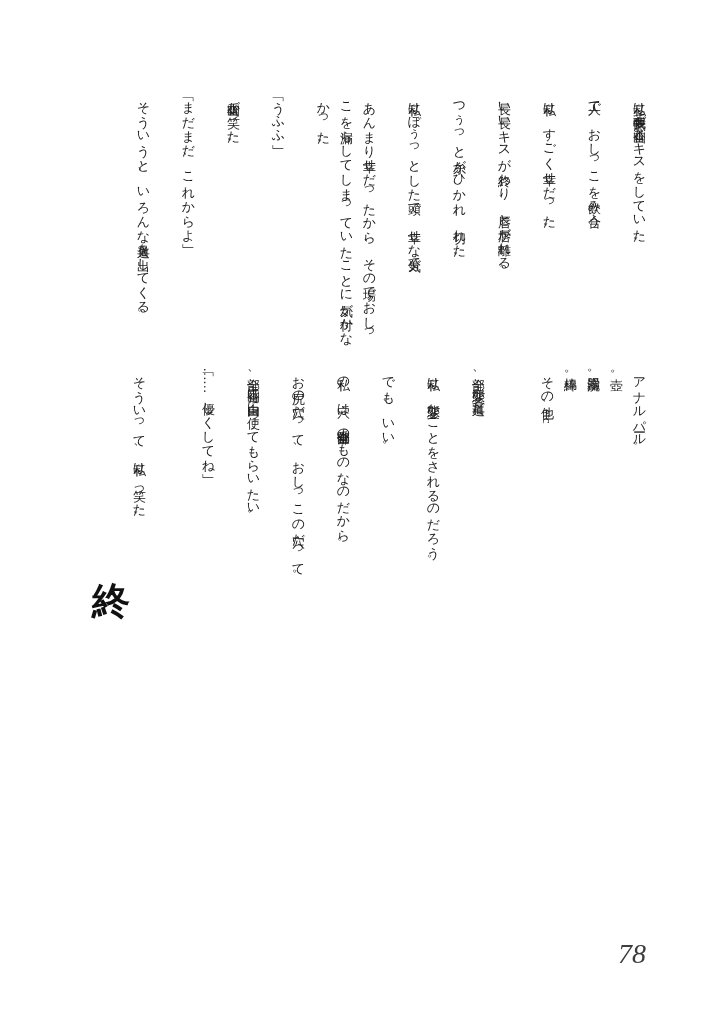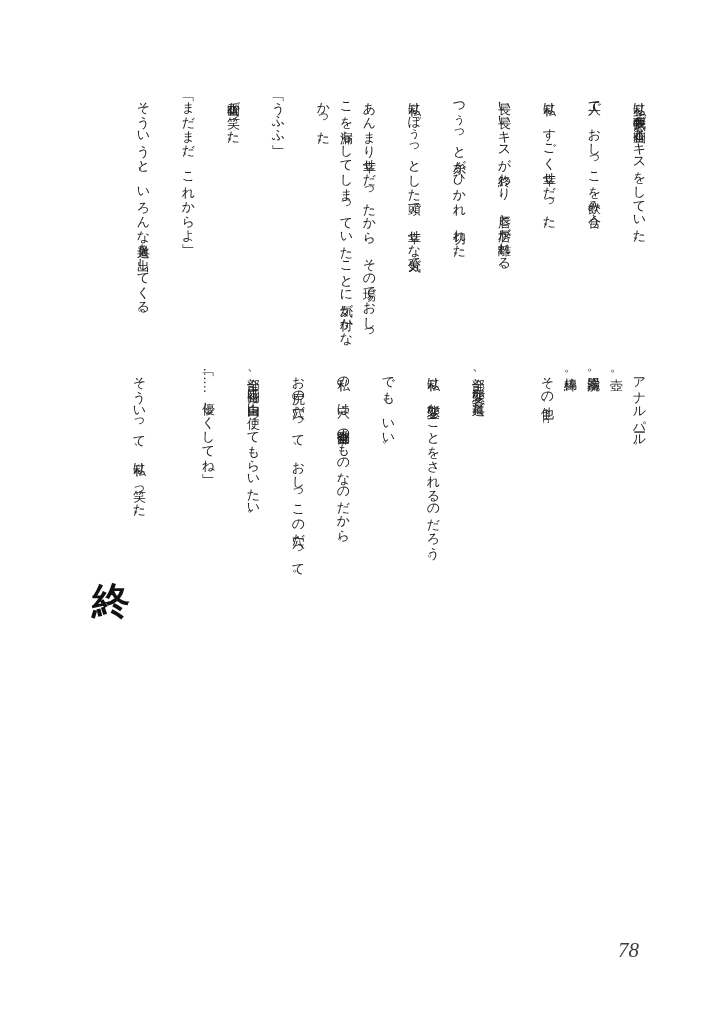--- a/index.html
+++ b/index.html
@@ -36,21 +36,21 @@
     top: 582px;
     font-size: 38px;
     font-weight: bold;
     color: #111111;
     line-height: 1;
   }
   #page-number {
     position: absolute;
     left: 618px;
     top: 940px;
-    font-size: 21px;
+    font-size: 28px;
     font-style: italic;
     color: #3d3d3d;
     line-height: 1;
   }
 </style>
 </head>
 <body>
 
 <div class="page">
   <div class="vblock" id="block-top">

